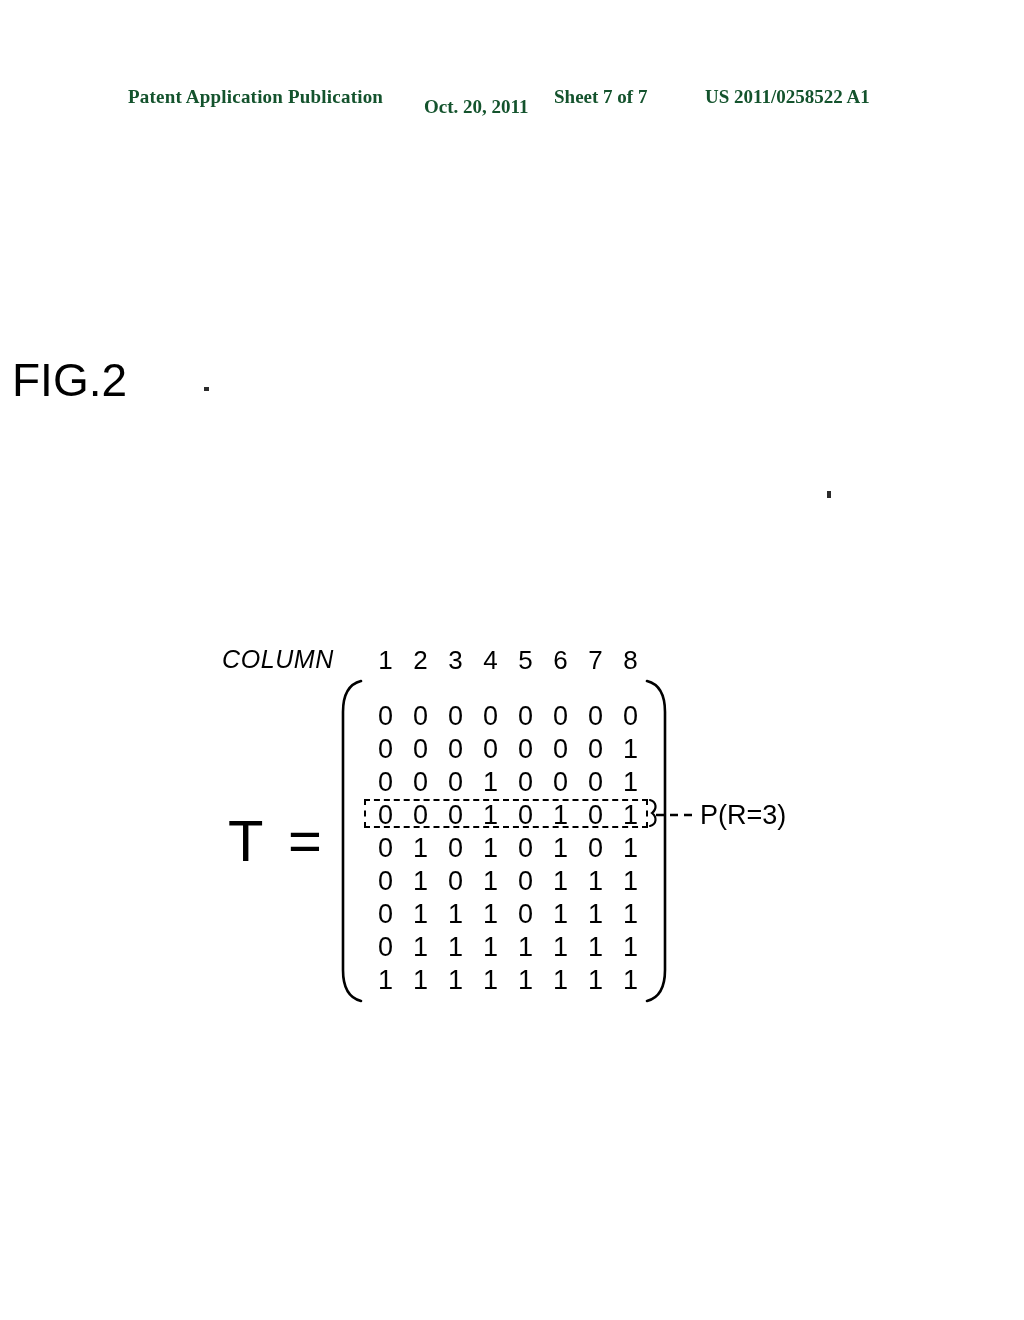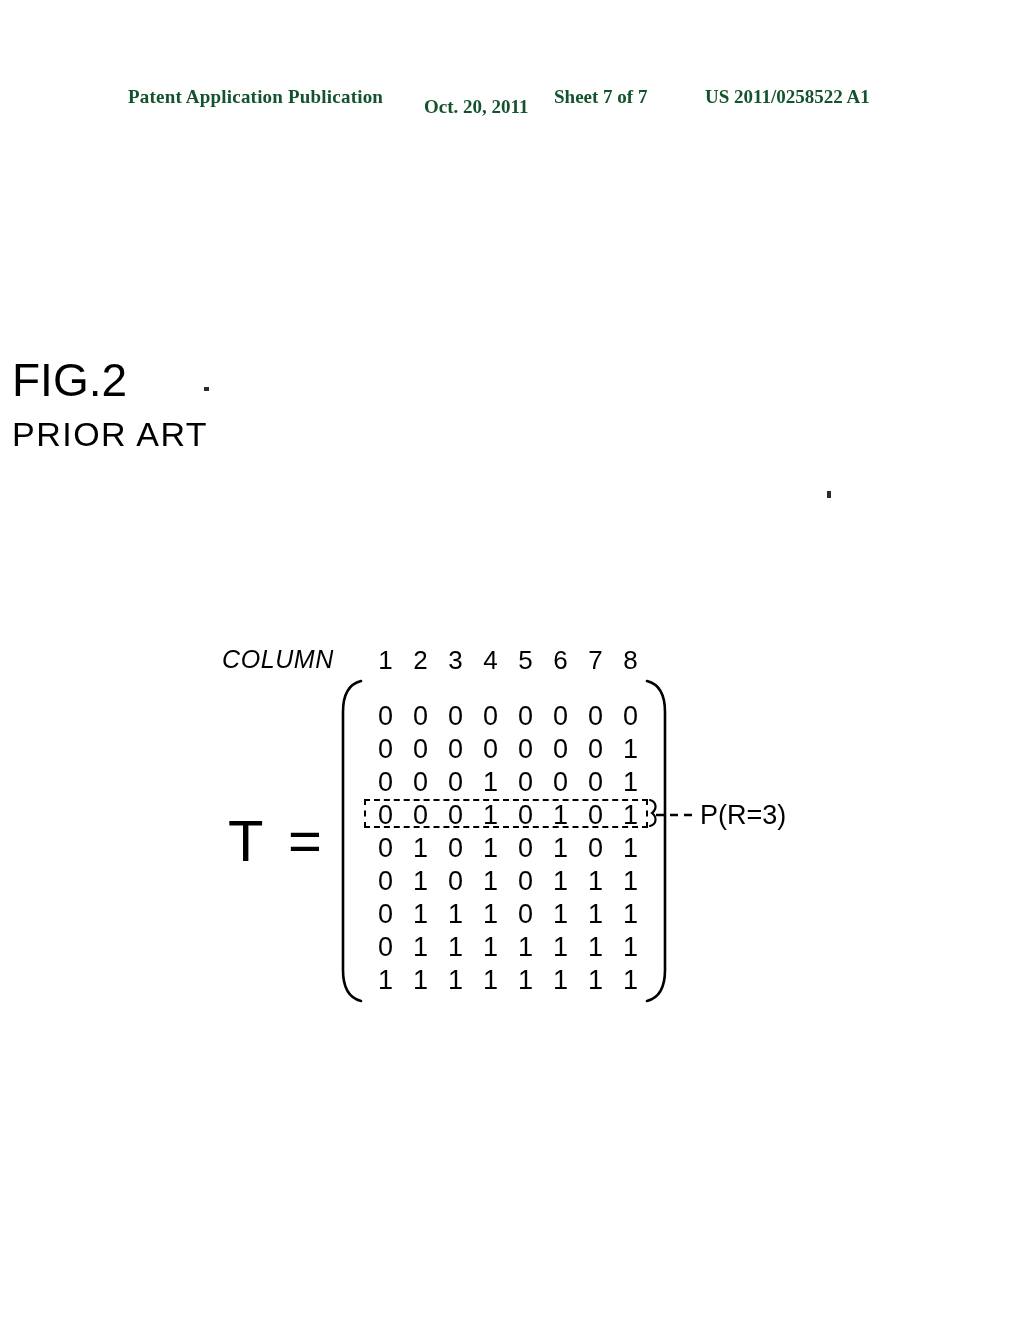--- a/index.html
+++ b/index.html
@@ -200,21 +200,20 @@
 
 <div id="patent-header">
   <span class="hdr-pub">Patent Application Publication</span>
   <span class="hdr-date">Oct. 20, 2011</span>
   <span class="hdr-sheet">Sheet 7 of 7</span>
   <span class="hdr-number">US 2011/0258522 A1</span>
 </div>
 
 <div id="figure-title-block">
   <div class="fig-num">FIG.2</div>
-  <div class="fig-prior">PRIOR ART</div>
 </div>
 
 <div id="matrix-figure">
 
   <div id="column-label">COLUMN</div>
 
   <div id="matrix-name">T</div>
   <div id="matrix-equals">=</div>
 
   <div id="column-headers">

